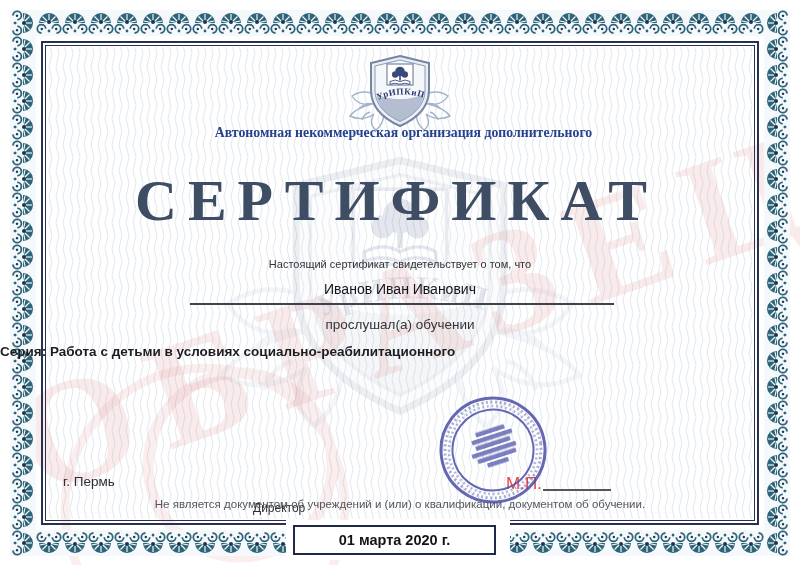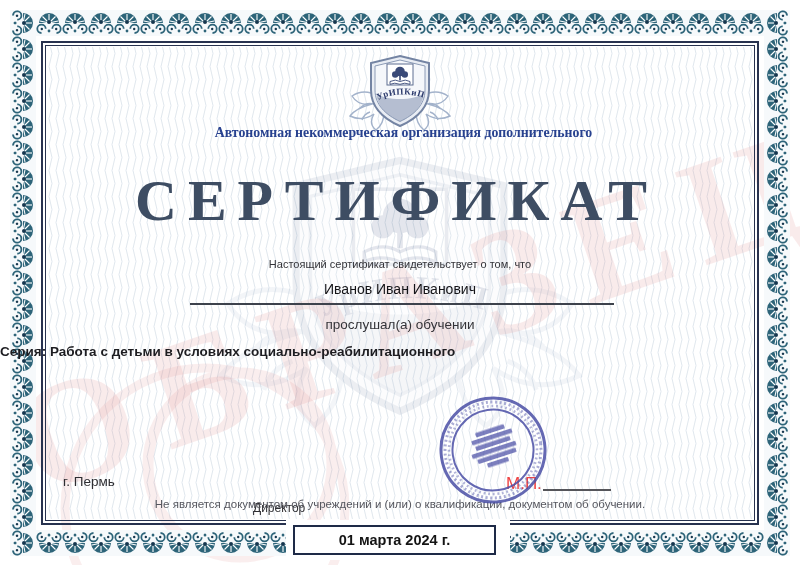--- a/index.html
+++ b/index.html
@@ -267,15 +267,15 @@
       <rect class="ink" x="44" y="34.5" width="30" height="4.6" rx="1"></rect>
       <rect class="ink" x="38" y="41" width="42" height="4.6" rx="1"></rect>
       <rect class="ink" x="40" y="47.5" width="36" height="4.6" rx="1"></rect>
       <rect class="ink" x="34" y="54" width="46" height="4.6" rx="1"></rect>
       <rect class="ink" x="38" y="60.5" width="40" height="4.6" rx="1"></rect>
       <rect class="ink" x="46" y="67" width="22" height="4.6" rx="1"></rect>
     </g>
   </svg>
 
   <div class="abs date-underlay"></div>
-  <div class="abs date-box">01 марта 2024 г.</div>
+  <div class="abs date-box">01 марта 2020 г.</div>
 
 </div>
 
 </body></html>

